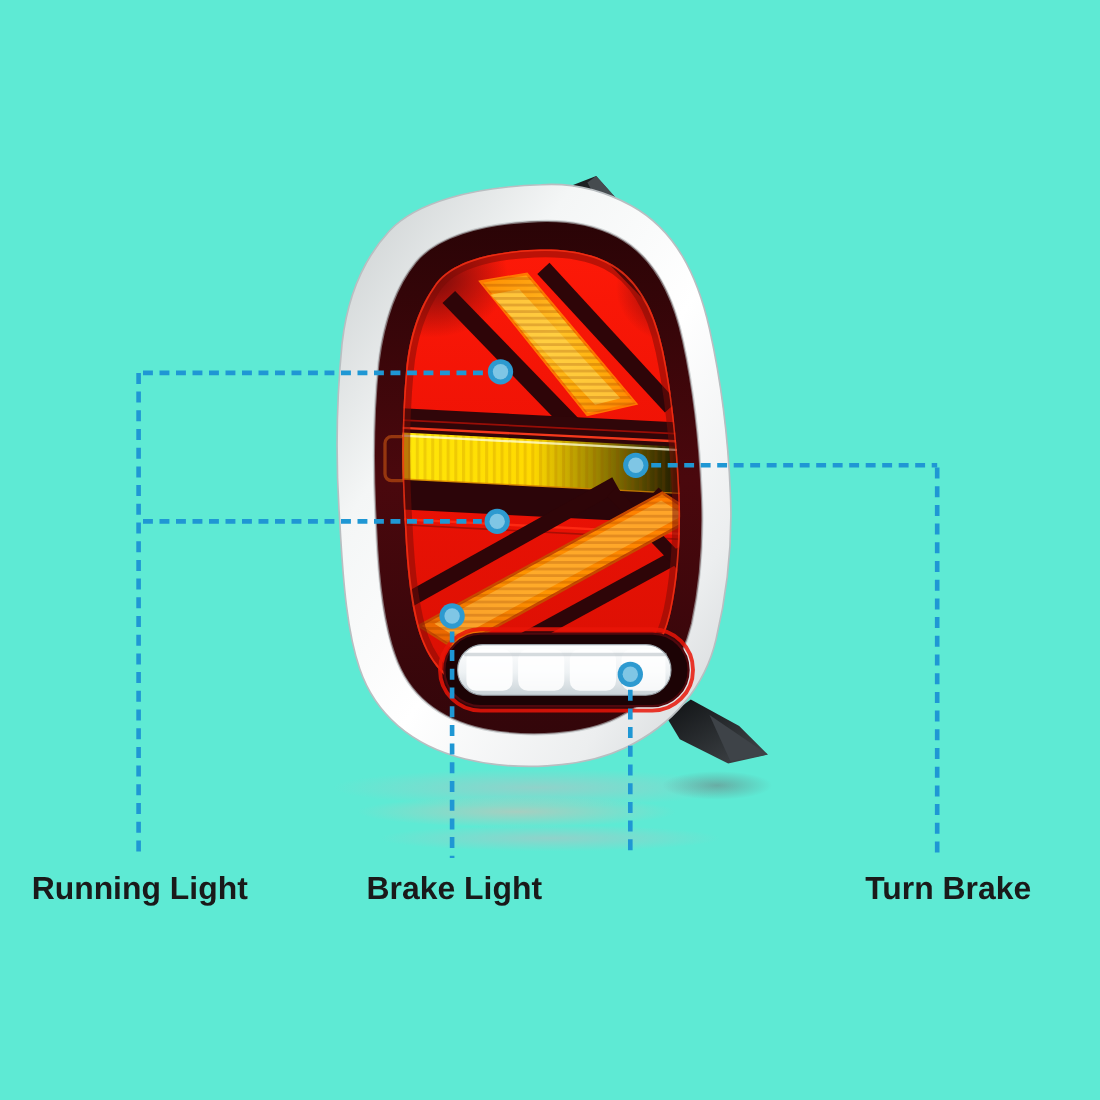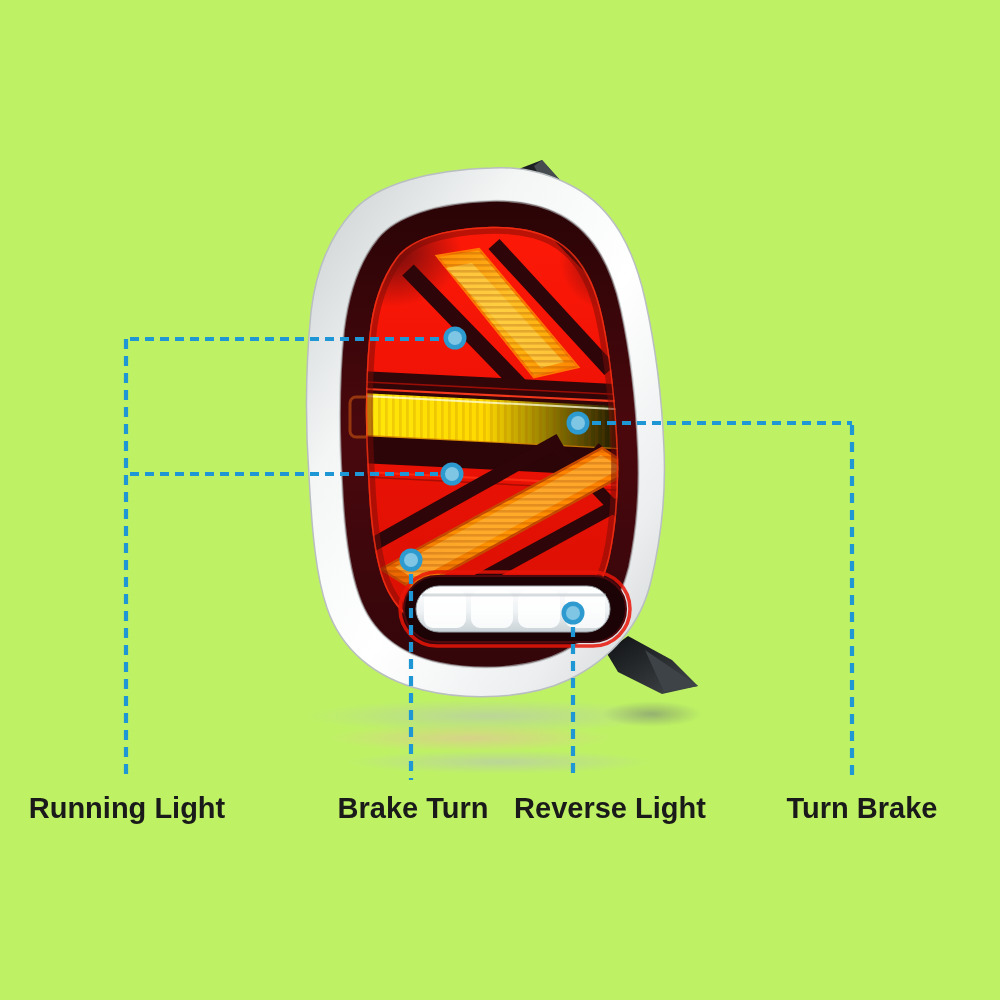--- a/index.html
+++ b/index.html
@@ -1,17 +1,17 @@
 <!DOCTYPE html>
 <html><head>
 <meta charset="utf-8">
 <style>
   html,body{margin:0;padding:0;}
   body{font-family:"Liberation Sans","DejaVu Sans",sans-serif;background:#fff;}
-  .page{position:relative;width:1000px;height:1000px;background:#bef264;overflow:hidden;}
+  .page{position:relative;width:1000px;height:1000px;background:#5eead4;overflow:hidden;}
   .art{position:absolute;left:0;top:0;width:1000px;height:1000px;}
   .callout-label{
     position:absolute;
     top:792px;
     transform:translateX(-50%);
     font-size:29px;
     font-weight:bold;
     color:#1a1a1a;
     letter-spacing:0px;
     white-space:nowrap;
@@ -241,17 +241,16 @@
           <circle cx="573" cy="613" r="7" fill="#7fc6e5"></circle>
       </g>
       <g>
         <circle cx="578" cy="423" r="11.5" fill="#2d9ad0"></circle>
           <circle cx="578" cy="423" r="7" fill="#7fc6e5"></circle>
       </g>
     </g>
   </svg>
 
   <div class="callout-label lbl-running">Running Light</div>
-  <div class="callout-label lbl-brake">Brake Turn</div>
-  <div class="callout-label lbl-reverse">Reverse Light</div>
+  <div class="callout-label lbl-brake">Brake Light</div>
   <div class="callout-label lbl-turn">Turn Brake</div>
 
 </div>
 
 </body></html>

